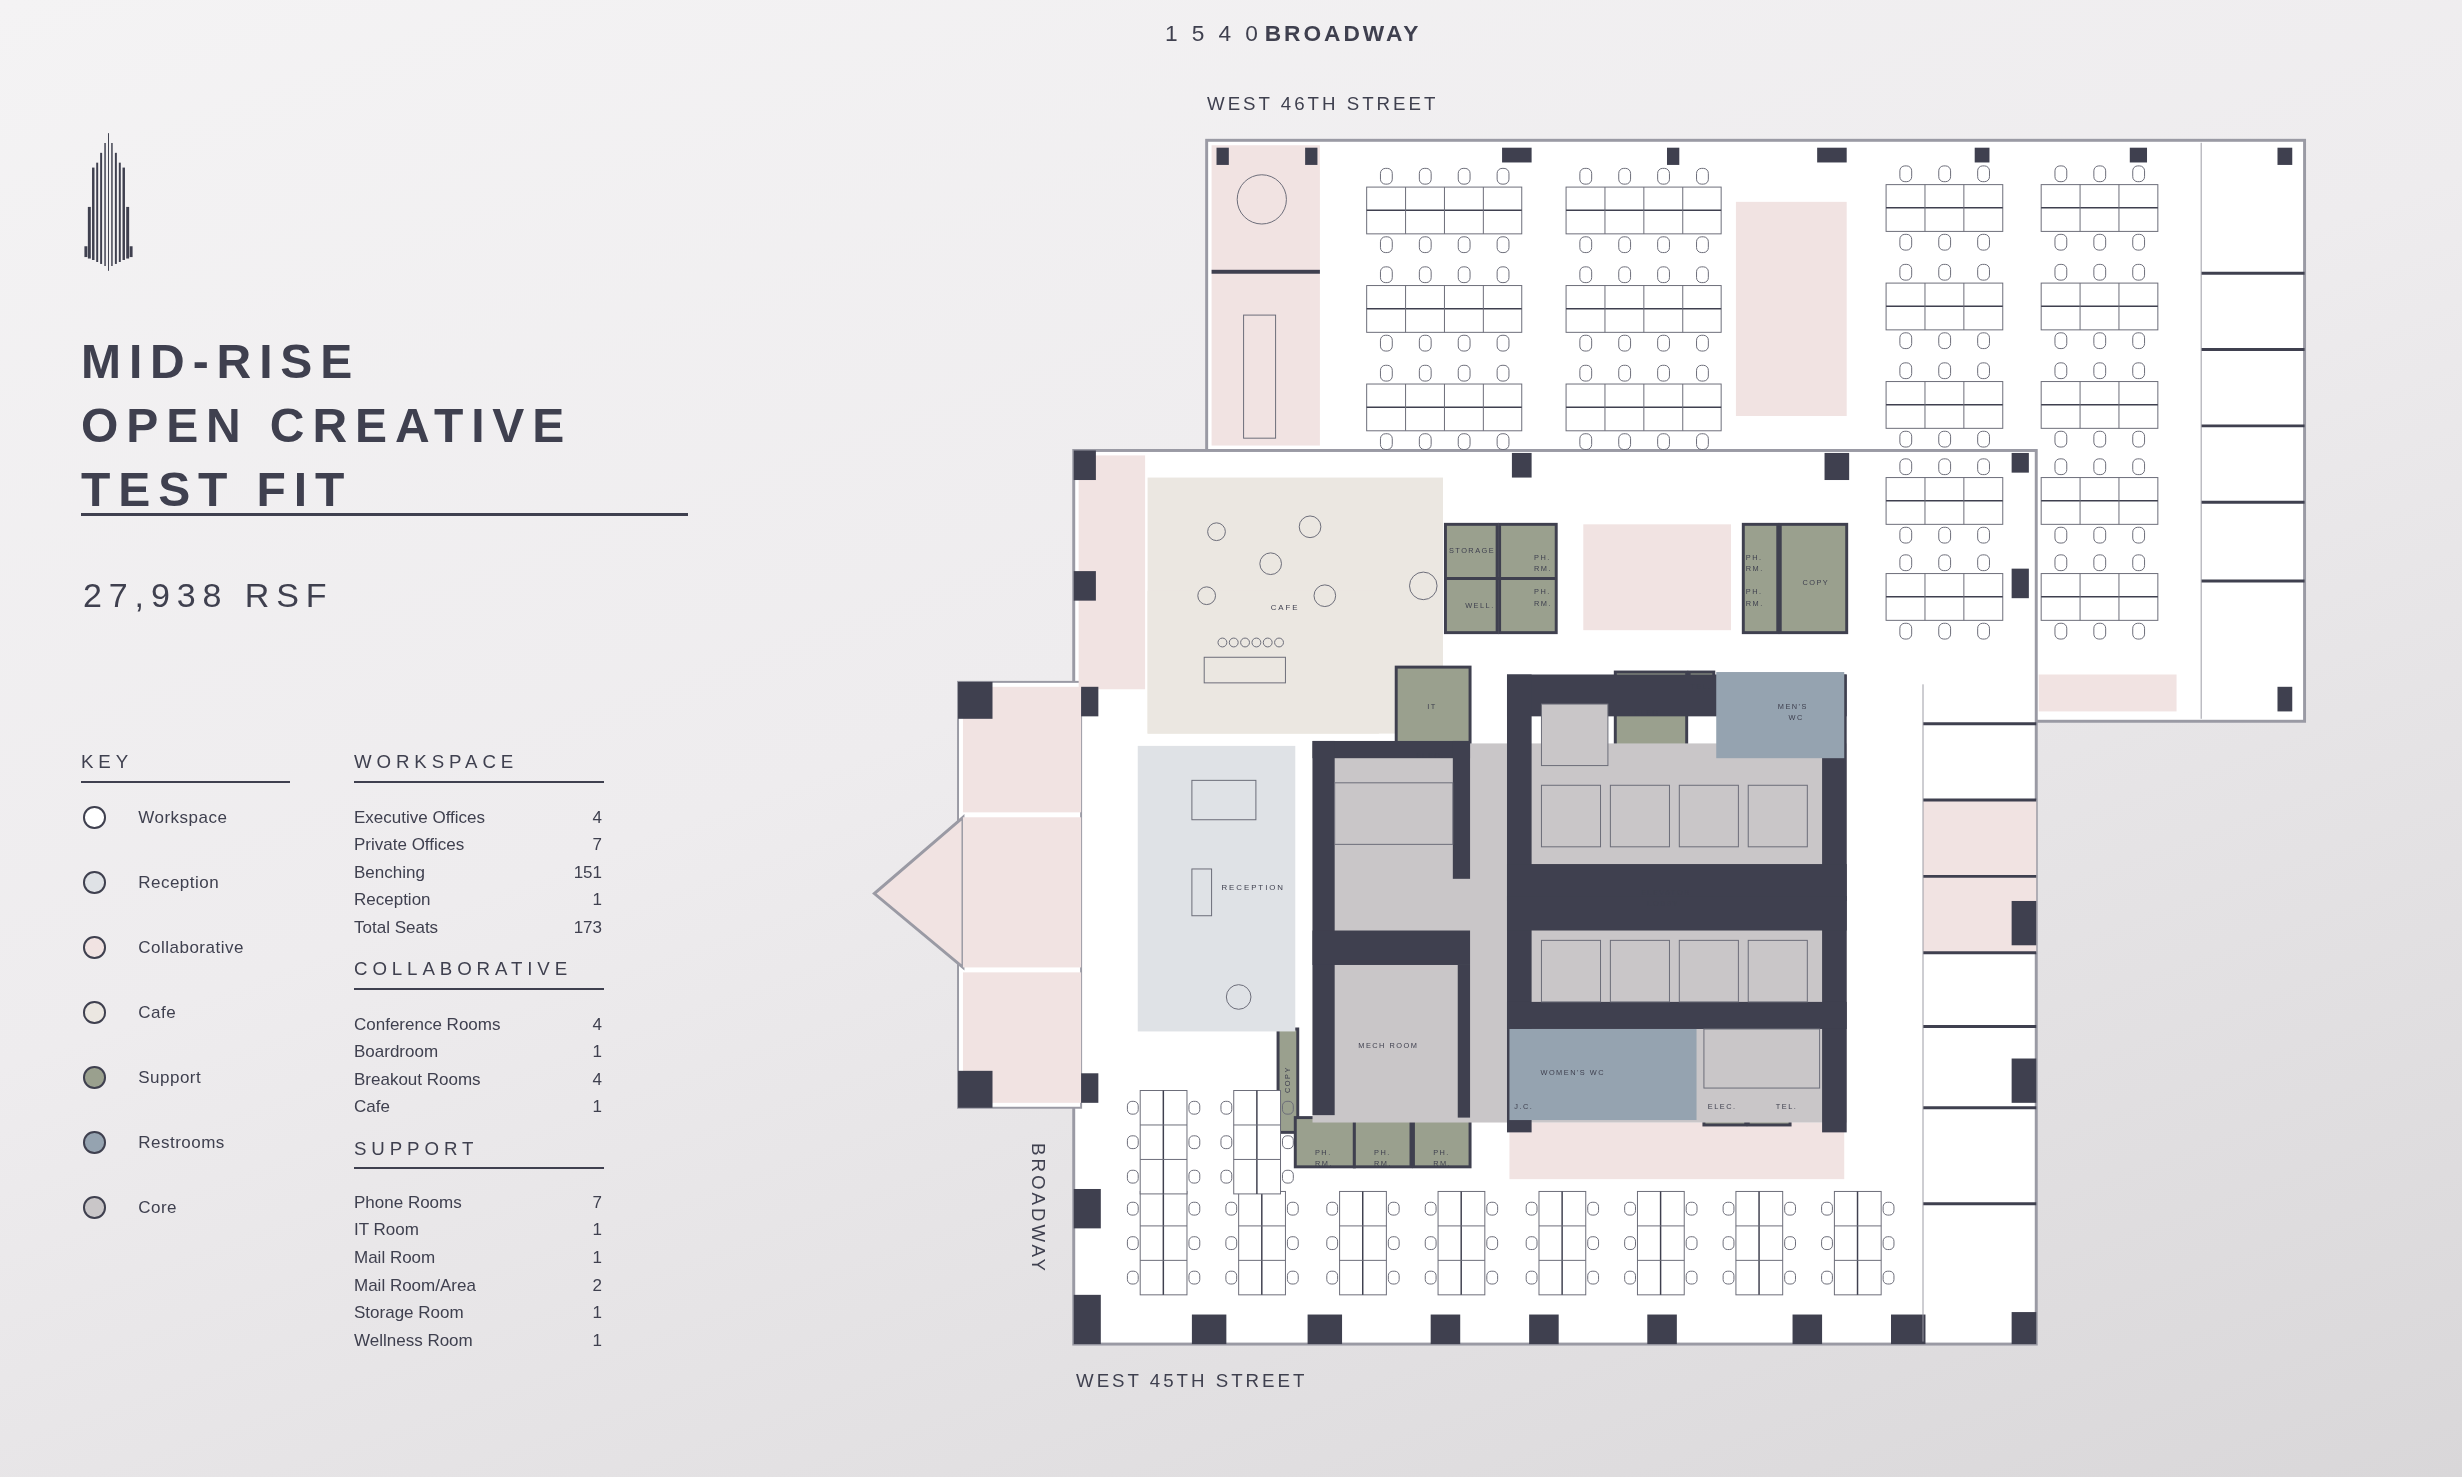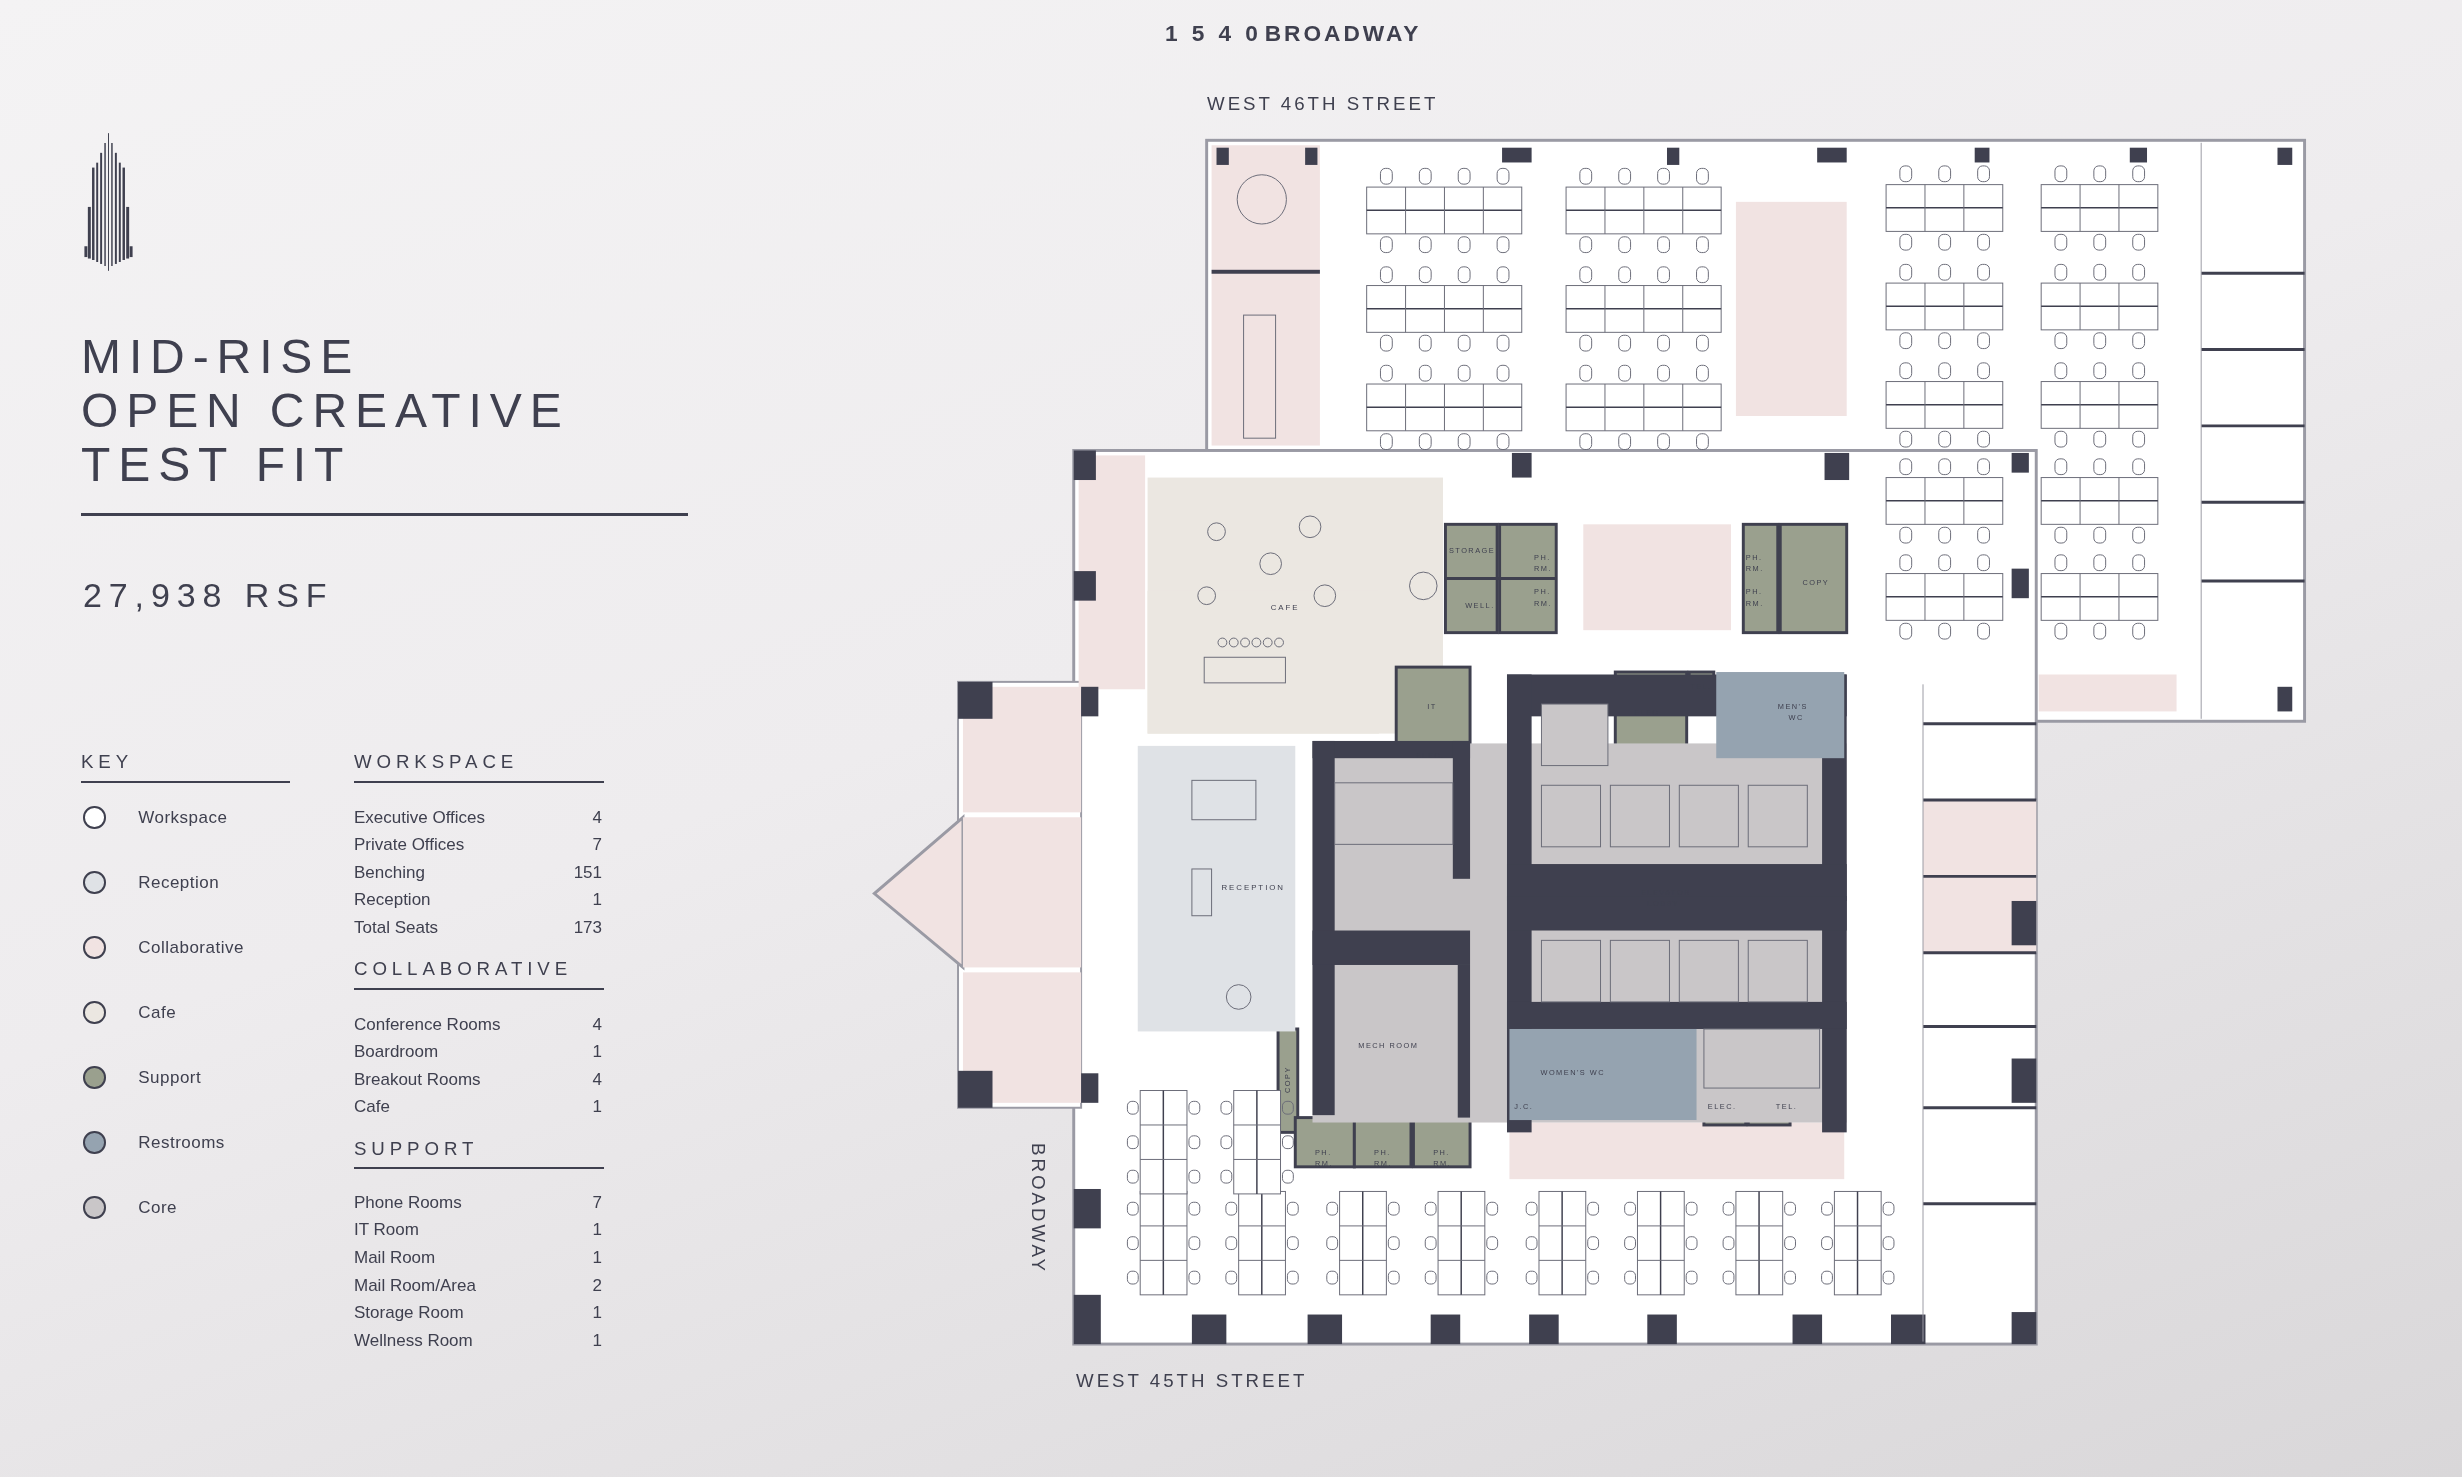--- a/index.html
+++ b/index.html
@@ -1,33 +1,33 @@
 <!DOCTYPE html>
 <html style="font-size:7.9px"><head>
 <meta charset="utf-8">
 <style>
   html,body{margin:0;padding:0;}
   body{width:2627px;height:1477px;position:relative;overflow:hidden;
     background:linear-gradient(160deg,#f4f3f4 0%,#eeecee 45%,#d9d7d9 100%);
     font-family:"Liberation Sans",sans-serif;color:#3f404f;}
   .abs{position:absolute;}
   .logo{left:79px;top:133px;width:59px;height:138px;}
-  .title{left:81px;top:330px;font-size:48px;letter-spacing:7.9px;line-height:54px;font-weight:400;white-space:pre;}
+  .title{left:81px;top:330px;font-size:48px;letter-spacing:7.9px;line-height:64px;font-weight:700;white-space:pre;}
   .title-rule{left:81px;top:513px;width:607px;height:2.5px;background:#3f404f;}
   .rsf{left:83px;top:576px;font-size:34px;letter-spacing:6.9px;text-align:right;}
   .key-head{left:81px;top:751px;font-size:18.7px;letter-spacing:4.9px;}
   .key-rule{left:81px;top:781px;width:209px;height:2px;background:#3f404f;}
   .key-item{left:83px;display:flex;align-items:center;height:29.5px;}
   .key-dot{width:22.7px;height:22.7px;border-radius:50%;border:2.5px solid #3f404f;box-sizing:border-box;}
   .key-label{margin-left:32.5px;font-size:17px;letter-spacing:0.5px;}
   .sec-head{left:354px;font-size:18.7px;letter-spacing:4.9px;}
   .sec-rule{left:354px;width:250px;height:2px;background:#3f404f;}
   .row{left:354px;width:248px;display:flex;justify-content:space-between;font-size:17px;height:27.6px;align-items:center;gap:45px;}
   .row.bold{font-weight:400;}
-  .addr{left:1165px;top:19.7px;font-size:22.7px;letter-spacing:3.9px;font-weight:bold;}
+  .addr{left:1165px;top:19.7px;font-size:22.7px;letter-spacing:3.9px;}
   .addr b{letter-spacing:3px;margin-left:3px;}
   .street{font-size:18.7px;letter-spacing:3px;}
   .compass{left:2443px;top:118px;width:128px;height:148px;}
   .plan{left:0;top:0;width:2627px;height:1477px;}
 </style>
 </head>
 <body>
 
 <svg class="abs logo" viewBox="0 0 120 280">
   <g stroke="#3f404f" fill="none">

